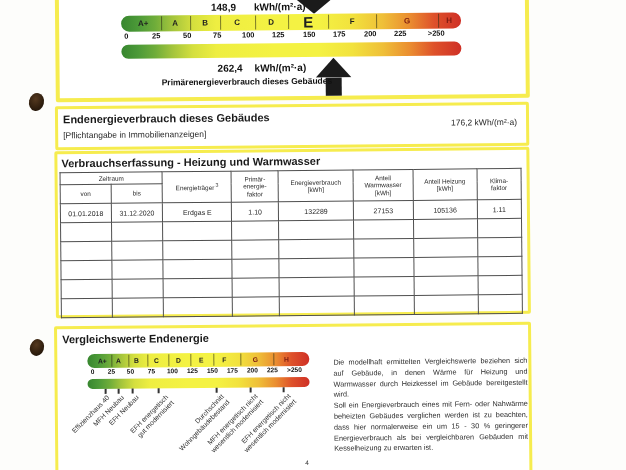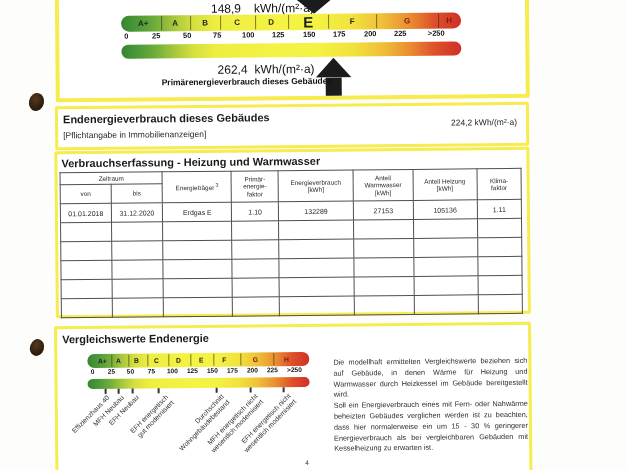--- a/index.html
+++ b/index.html
@@ -17,21 +17,21 @@
   #big-plain-bar{position:absolute;left:62px;top:81px;width:340px;height:14px;border-radius:7px;}
   .bletter{position:absolute;top:50%;transform:translate(-50%,-50%);font-weight:bold;
            font-size:8px;color:#1f1f1f;}
   .bletter.big{font-size:15px;}
   .dkred{color:#7c1a10;}
   .bsep{position:absolute;top:8%;height:84%;width:1px;background:rgba(45,45,20,.6);}
   .numrow{position:absolute;height:11px;}
   #big-nums{left:62px;top:68px;width:340px;}
   .ntick{position:absolute;transform:translateX(-50%);font-size:7.5px;font-weight:bold;
          color:#111;white-space:nowrap;top:0;}
-  .valtxt{position:absolute;font-size:12px;font-weight:normal;color:#111;}
+  .valtxt{position:absolute;font-size:10px;font-weight:bold;color:#111;}
   #arrow-down{position:absolute;left:238px;top:38px;width:34px;height:14px;background:#1b1b1b;
               clip-path:polygon(0 0,100% 0,50% 100%);}
   #arrow-up-tri{position:absolute;left:256px;top:96px;width:36px;height:20px;background:#1b1b1b;
                 clip-path:polygon(50% 0,0 100%,100% 100%);}
   #arrow-up-stem{position:absolute;left:266px;top:116px;width:16px;height:20px;background:#1b1b1b;}
   #primary-label{position:absolute;left:102px;top:114px;font-size:8.5px;font-weight:bold;color:#111;}
   
   #box-end{left:56px;top:104px;width:474px;height:44px;}
   #box-end .t1{position:absolute;left:5px;top:4px;font-size:11px;font-weight:bold;color:#1a1a1a;}
   #box-end .t2{position:absolute;left:5px;top:21px;font-size:8.5px;color:#2a2a2a;}
@@ -116,21 +116,21 @@
     <span class="valtxt" style="left:158px;top:100px">262,4</span>
     <span class="valtxt" style="left:195px;top:100px">kWh/(m²·a)</span>
     <div id="arrow-up-tri"></div>
     <div id="arrow-up-stem"></div>
     <span id="primary-label">Primärenergieverbrauch dieses Gebäudes</span>
   </div>
 
   <div class="ybox" id="box-end">
     <span class="t1">Endenergieverbrauch dieses Gebäudes</span>
     <span class="t2">[Pflichtangabe in Immobilienanzeigen]</span>
-    <span class="val">224,2 kWh/(m²·a)</span>
+    <span class="val">176,2 kWh/(m²·a)</span>
   </div>
 
   <div class="ybox" id="box-tab">
     <span class="t1">Verbrauchserfassung - Heizung und Warmwasser</span>
     <table id="vtable">
       <colgroup>
         <col style="width:11%">
           <col style="width:11.2%">
           <col style="width:15%">
         <col style="width:10.1%">

